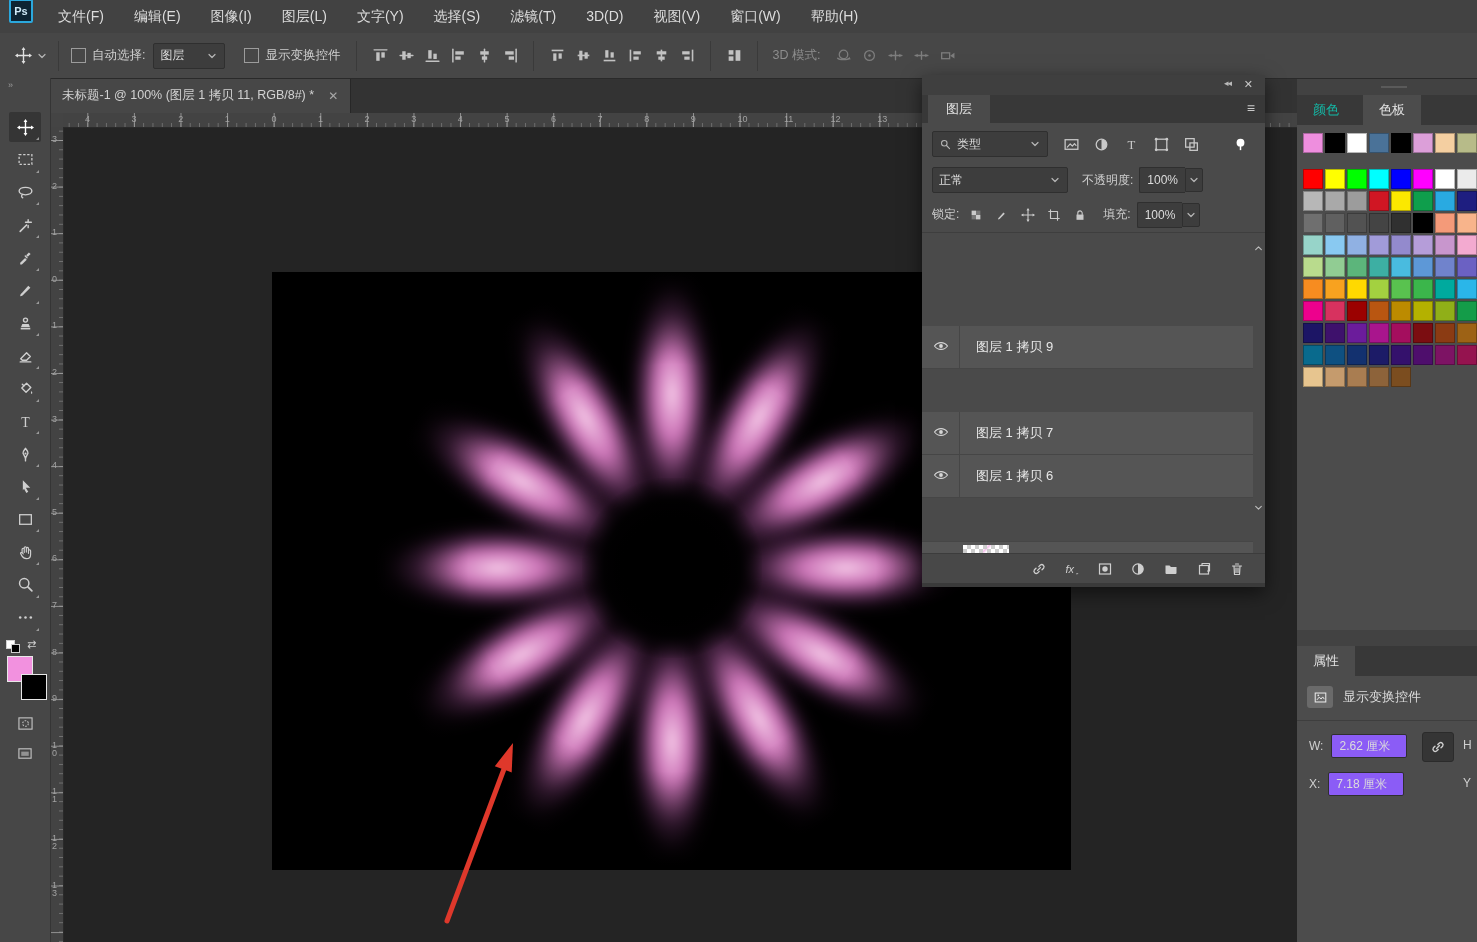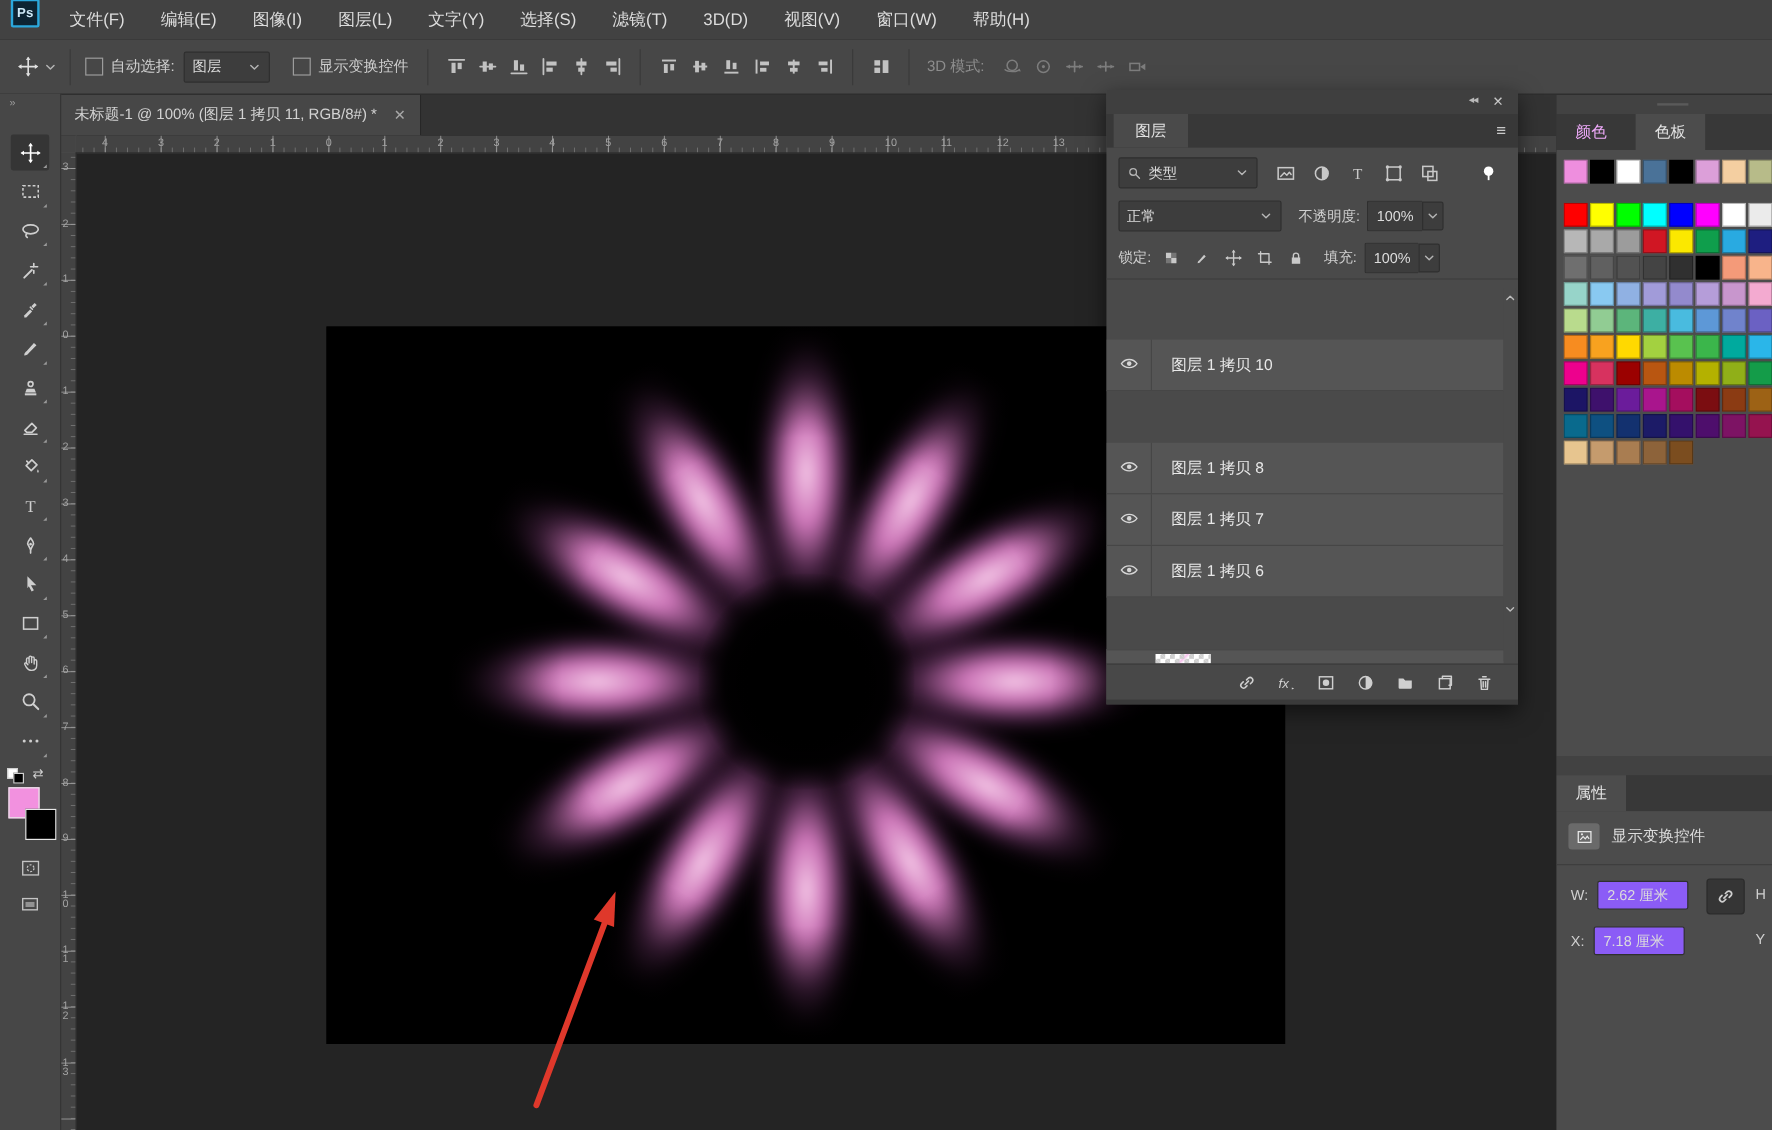--- a/index.html
+++ b/index.html
@@ -126,21 +126,21 @@
   #lp-footer{position:absolute;left:0;bottom:4px;width:100%;height:30px;background:#484848;border-top:1px solid #3c3c3c;
              display:flex;align-items:center;justify-content:flex-end;padding-right:12px;box-sizing:border-box;}
   .ft-ic{width:33px;height:24px;display:flex;align-items:center;justify-content:center;color:#cfcfcf;}
   #lp-bottom{position:absolute;left:0;bottom:0;width:100%;height:4px;background:#3a3a3a;}
 
   
   #rightdock{left:1297px;top:78px;width:180px;height:864px;background:#424242;z-index:5;overflow:hidden;}
   #rd-grip{position:absolute;left:0;top:0;width:100%;height:17px;background:#424242;}
   #rd-grip::after{content:"";position:absolute;left:84px;top:8px;width:26px;height:2px;background:#5a5a5a;}
   .rd-tabs{position:absolute;left:0;width:100%;height:30px;background:#383838;}
-  .rd-tab{position:absolute;top:0;height:30px;padding:0 16px;display:flex;align-items:center;font-size:13px;color:#f0abfc;}
+  .rd-tab{position:absolute;top:0;height:30px;padding:0 16px;display:flex;align-items:center;font-size:13px;color:#14b8a6;}
   .rd-tab.active{background:#4c4c4c;color:#e4e4e4;}
   #sw-tabs{top:17px;}
   #sw-content{position:absolute;left:0;top:47px;width:100%;height:505px;background:#4c4c4c;padding:8px 0 0 6px;box-sizing:border-box;}
   .sw-row{white-space:nowrap;height:22px;overflow:hidden;}
   .sw{display:inline-block;width:20px;height:20px;margin:0 2px 2px 0;box-shadow:inset 0 0 0 1px rgba(0,0,0,.28);vertical-align:top;}
   #sw-recent{margin-bottom:14px;}
   #rd-sep{position:absolute;left:0;top:552px;width:100%;height:16px;background:#424242;}
   #pr-tabs{top:568px;}
   #pr-content{position:absolute;left:0;top:598px;width:100%;height:266px;background:#4c4c4c;}
   #pr-header{position:absolute;left:10px;top:10px;display:flex;align-items:center;color:#dcdcdc;font-size:13px;}
@@ -655,39 +655,29 @@
       <span class="val">100%</span>
       <span class="cbtn chev">
           <svg viewBox="0 0 16 16" width="12" height="12">
             <path d="M4 6l4 4 4-4" fill="none" stroke="currentColor" stroke-width="1.6" stroke-linecap="round" stroke-linejoin="round"></path>
           </svg>
         </span>
     </span>
   </div>
 
   <div id="lp-list">
-      <div class="layer-row" style="top: 43px;">
+      <div class="layer-row" style="top: 86px;">
         <span class="eye-col">
           <span><svg viewBox="0 0 16 16" width="16" height="16">
               <path d="M1.5 8S4 4.6 8 4.6 14.5 8 14.5 8 12 11.4 8 11.4 1.5 8 1.5 8z" fill="none" stroke="currentColor" stroke-width="1.1" stroke-linecap="round" stroke-linejoin="round"></path>
               <circle cx="8" cy="8" r="1.9" fill="currentColor"></circle>
             </svg></span>
         </span>
         <span class="thumb-wrap"><span class="thumb"></span></span>
-        <span class="layer-name">图层 1 拷贝 10</span>
-      </div>
-      <div class="layer-row" style="top: 129px;">
-        <span class="eye-col">
-          <span><svg viewBox="0 0 16 16" width="16" height="16">
-              <path d="M1.5 8S4 4.6 8 4.6 14.5 8 14.5 8 12 11.4 8 11.4 1.5 8 1.5 8z" fill="none" stroke="currentColor" stroke-width="1.1" stroke-linecap="round" stroke-linejoin="round"></path>
-              <circle cx="8" cy="8" r="1.9" fill="currentColor"></circle>
-            </svg></span>
-        </span>
-        <span class="thumb-wrap"><span class="thumb"></span></span>
-        <span class="layer-name">图层 1 拷贝 8</span>
+        <span class="layer-name">图层 1 拷贝 9</span>
       </div>
       <div class="layer-row" style="top: 172px;">
         <span class="eye-col">
           <span><svg viewBox="0 0 16 16" width="16" height="16">
               <path d="M1.5 8S4 4.6 8 4.6 14.5 8 14.5 8 12 11.4 8 11.4 1.5 8 1.5 8z" fill="none" stroke="currentColor" stroke-width="1.1" stroke-linecap="round" stroke-linejoin="round"></path>
               <circle cx="8" cy="8" r="1.9" fill="currentColor"></circle>
             </svg></span>
         </span>
         <span class="thumb-wrap"><span class="thumb"></span></span>
         <span class="layer-name">图层 1 拷贝 7</span>

